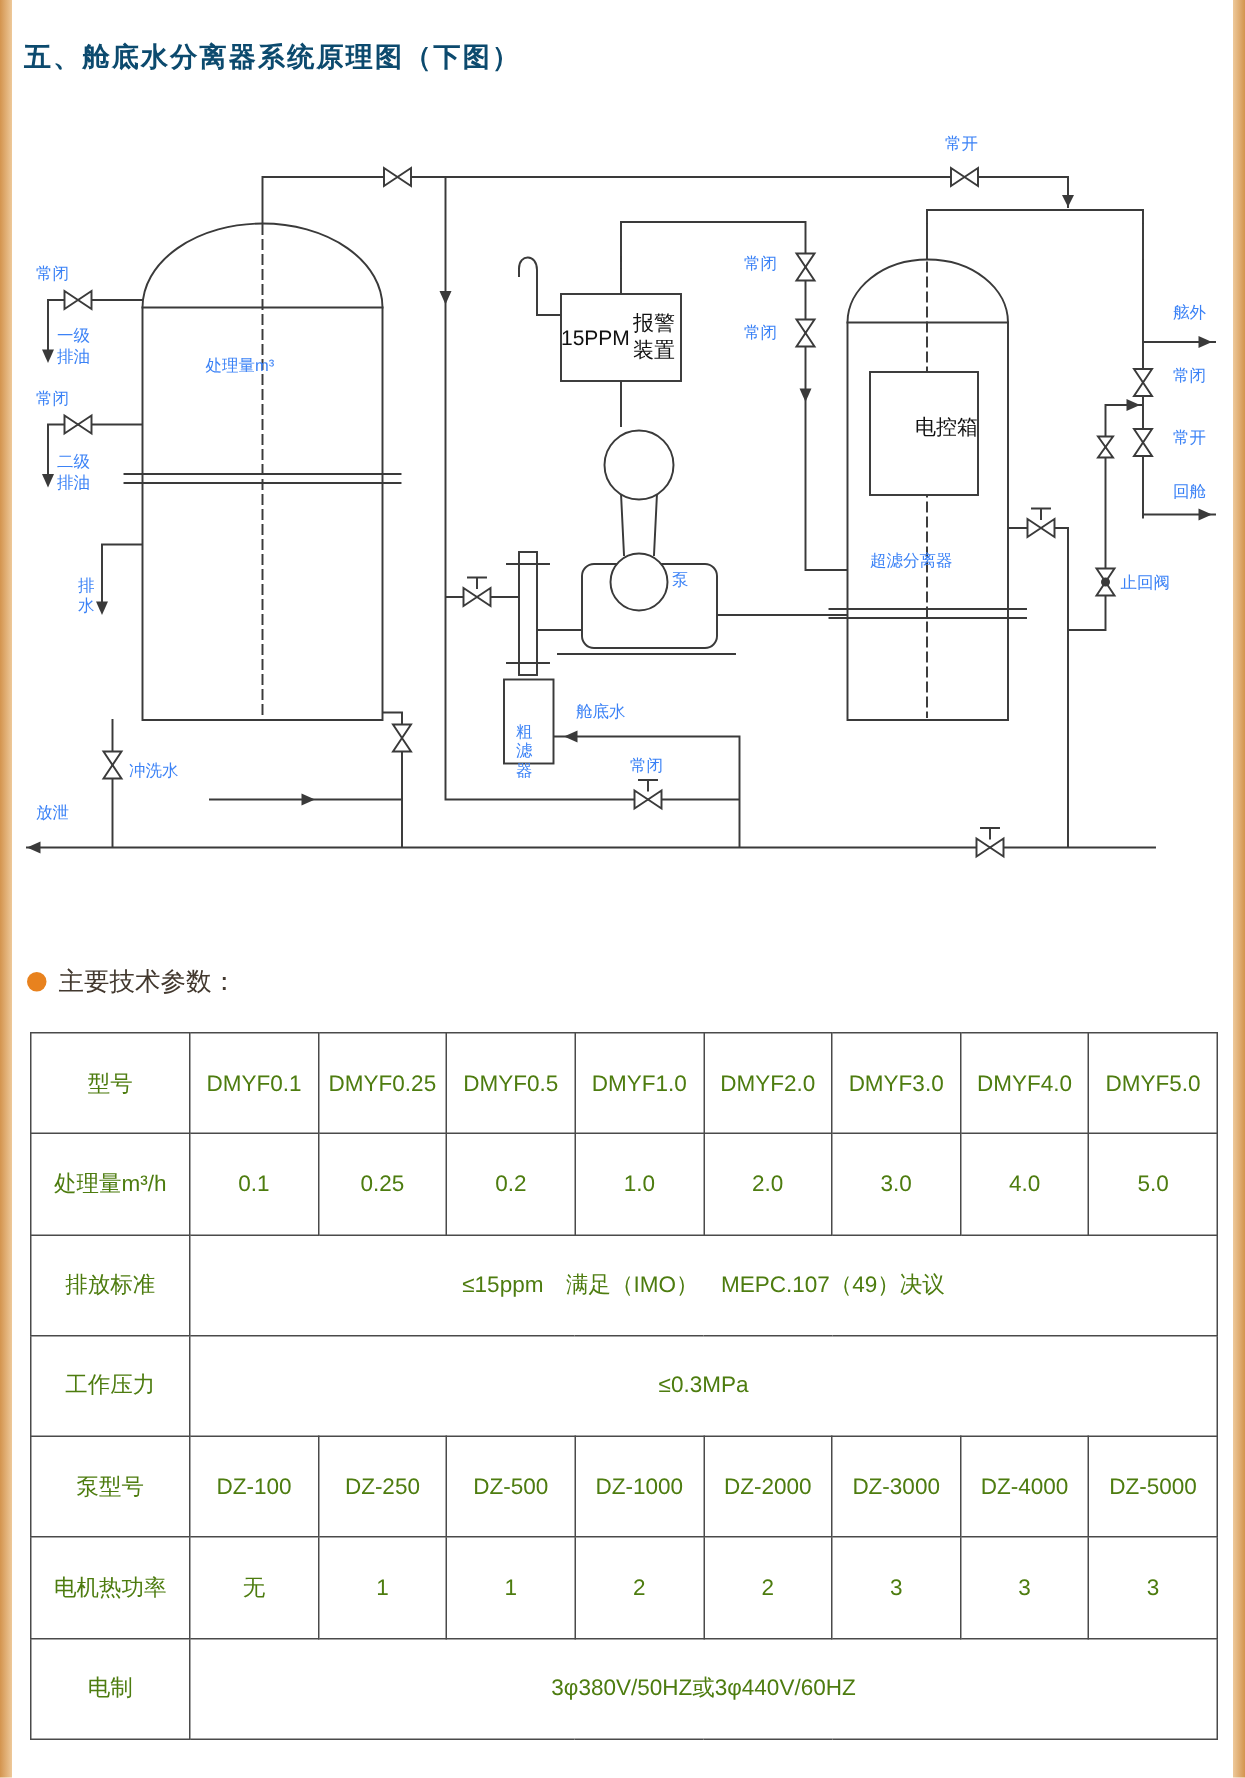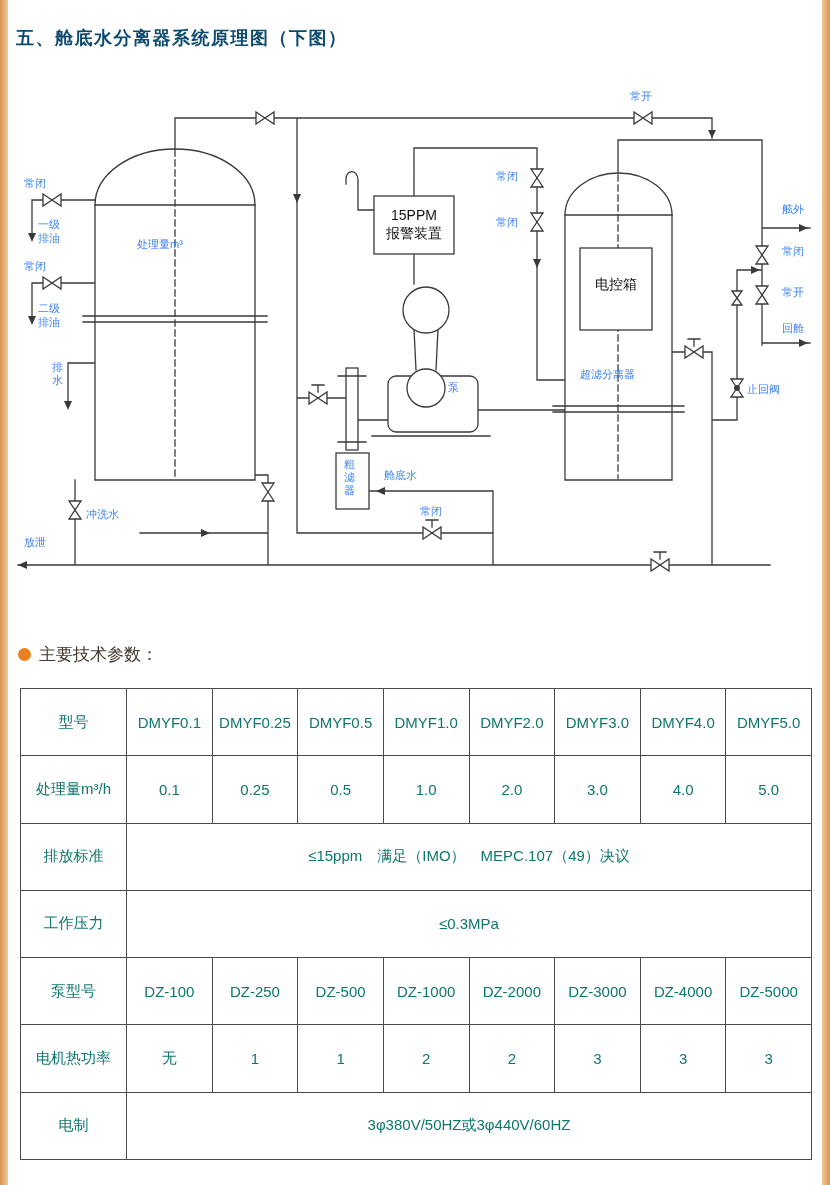--- a/index.html
+++ b/index.html
@@ -14,43 +14,43 @@
 
   .page-title {
     position:absolute; left:16px; top:26px;
     font-size:18px; font-weight:bold; color:#0c4a6e; letter-spacing:1.5px;
   }
 
   .diagram { position:absolute; left:10px; top:80px; width:810px; height:530px; }
   .diagram svg { position:absolute; left:0; top:0; }
   .dlabel { position:absolute; font-size:11px; line-height:1.2; color:#3b82f6; white-space:nowrap; }
   .dlabel.wrap2 { width:32px; white-space:normal; line-height:1.25;margin-top:12px; }
-  .dlabel.vert  { width:16px; white-space:normal; line-height:1.18; word-break:break-all; }
+  .dlabel.vert  { width:16px; white-space:normal; line-height:1.18; word-break:break-all;margin-top:24px; }
   .alarm-text {
     position:absolute; left:364px; top:116px; width:80px; height:58px;
-    display:flex; flex-direction:column; align-items:center; justify-content:center;
+    display:flex; flex-direction:row; align-items:center; justify-content:center;
     gap:2px; font-size:14px; color:#111;
   }
-  .ctrl-text { position:absolute; left:570px; top:196px; width:72px; text-align:center;
+  .ctrl-text { position:absolute; left:570px; top:196px; width:72px; text-align:right;
     font-size:14px; color:#111; }
 
   .params-head {
     position:absolute; left:18px; top:643px;
     display:flex; align-items:center; gap:8px;
     font-size:17px; font-weight:normal; color:#42382e;
   }
   .bullet { width:13px; height:13px; border-radius:50%; background:#e8821e; display:inline-block; }
 
   table.specs {
     position:absolute; left:20px; top:688px; width:792px; height:472px;
     border-collapse:collapse; table-layout:fixed;
   }
   table.specs td {
     border:1px solid #4a4a4a; text-align:center; vertical-align:middle;
-    font-size:15px; padding:0 2px; height:59px; color:#0f766e;
+    font-size:15px; padding:0 2px; height:59px; color:#4d7c0f;
   }
 </style>
 </head>
 <body>
 
 <div class="side-bar left"></div>
 <div class="side-bar right"></div>
 
 <div class="page-title">五、舱底水分离器系统原理图（下图）</div>
 
@@ -209,21 +209,21 @@
     <td>DMYF1.0</td>
     <td>DMYF2.0</td>
     <td>DMYF3.0</td>
     <td>DMYF4.0</td>
     <td>DMYF5.0</td>
   </tr>
   <tr>
     <td>处理量m³/h</td>
     <td>0.1</td>
     <td>0.25</td>
-    <td>0.5</td>
+    <td>0.2</td>
     <td>1.0</td>
     <td>2.0</td>
     <td>3.0</td>
     <td>4.0</td>
     <td>5.0</td>
   </tr>
   <tr>
     <td>排放标准</td>
     <td colspan="8">≤15ppm　满足（IMO）　MEPC.107（49）决议</td>
   </tr>

